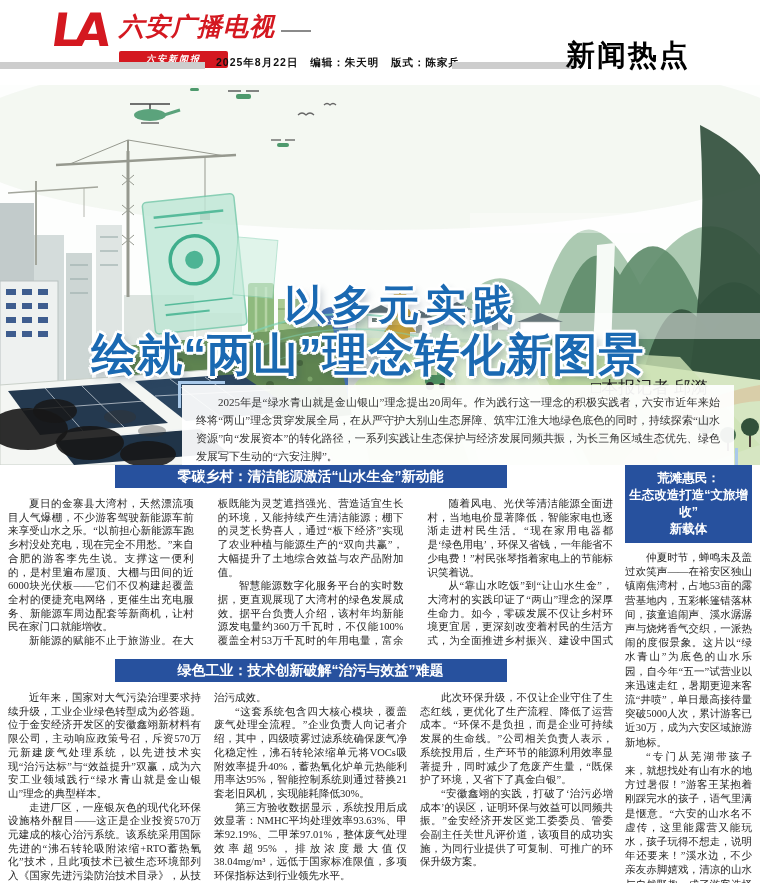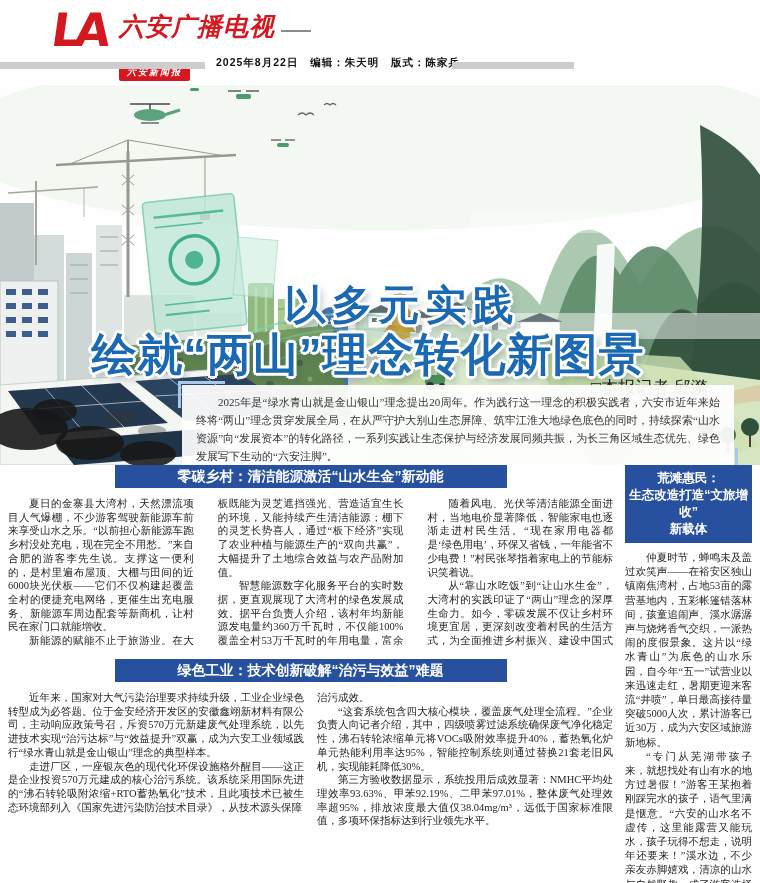--- a/index.html
+++ b/index.html
@@ -8,22 +8,22 @@
 
   
   .masthead{position:absolute;top:0;left:0;width:760px;height:85px;}
   .logo-block{position:absolute;left:52px;top:8px;display:flex;align-items:flex-start;}
   .logo-mark{font-family:"DejaVu Sans",sans-serif;font-weight:900;font-size:46px;line-height:44px;
              color:#d41820;letter-spacing:-6px;transform:skewX(-8deg);}
   .brand-wrap{margin-left:14px;padding-top:2px;}
   .brand{font-family:"DejaVu Serif",serif;font-weight:bold;font-style:italic;color:#d41820;
          font-size:25px;letter-spacing:1px;white-space:nowrap;}
   .brand-rule{display:inline-block;width:30px;height:2px;background:#8a8a8a;vertical-align:middle;margin-left:6px;}
-  .sub-pill{display:inline-block;margin-top:21px;background:#d41820;color:#fff;border-radius:2px;
-            font-size:9px;padding:2px 8px;font-style:italic;font-weight:bold;letter-spacing:2px;}
+  .sub-pill{display:inline-block;margin-top:8px;background:#d41820;color:#fff;border-radius:2px;
+            font-size:9px;padding:2px 27px;font-style:italic;font-weight:bold;letter-spacing:2px;}
   .bar{position:absolute;background:#cdcdcd;height:7px;}
   .bar-left{left:0;top:62px;width:205px;}
   .bar-right{left:452px;top:62px;width:122px;}
   .dateline{position:absolute;left:216px;top:56px;font-family:"Liberation Sans",sans-serif;
             font-weight:bold;font-size:10.5px;color:#111;letter-spacing:1px;white-space:nowrap;}
   .section-label{position:absolute;right:70px;top:36px;font-family:"Liberation Sans",sans-serif;
                  font-weight:900;font-size:29px;color:#000;letter-spacing:2px;}
   .page-num{position:absolute;right:6px;top:22px;font-family:"Liberation Sans",sans-serif;
             font-weight:900;font-size:46px;color:#9b9b9b;}
 
@@ -74,20 +74,21 @@
       <span class="sub-pill">六安新闻报</span>
     </div>
   </div>
   <div class="bar bar-left"></div>
   <div class="dateline">
     <span>2025年8月22日</span>&nbsp;&nbsp;
     <span>编辑：朱天明</span>&nbsp;&nbsp;
     <span>版式：陈家兵</span>
   </div>
   <div class="bar bar-right"></div>
+  <div class="section-label">新闻热点</div>
 </div>
 
 <div class="hero">
   <svg width="760" height="380" viewBox="0 0 760 380">
     <rect width="760" height="380" fill="#fdfefd"></rect>
     <ellipse cx="380" cy="55" rx="430" ry="90" fill="#edf2ea" opacity="0.55"></ellipse>
 
     <g>
       <path d="M420,300 Q480,140 540,220 Q580,80 640,200 Q700,100 760,170 L760,300 Z" fill="#9cbfa3" opacity="0.85"></path>
       <path d="M540,300 Q580,120 620,190 Q660,120 700,220 Q730,180 760,210 L760,300 Z" fill="#5f8c6b" opacity="0.92"></path>
@@ -387,20 +388,24 @@
       <div class="cols">
         <div class="col">
             <p class="para">近年来，国家对大气污染治理要求持续升级，工业企业绿色转型成为必答题。位于金安经济开发区的安徽鑫翊新材料有限公司，主动响应政策号召，斥资570万元新建废气处理系统，以先进技术实现“治污达标”与“效益提升”双赢，成为六安工业领域践行“绿水青山就是金山银山”理念的典型样本。</p>
             <p class="para">走进厂区，一座银灰色的现代化环保设施格外醒目——这正是企业投资570万元建成的核心治污系统。该系统采用国际先进的“沸石转轮吸附浓缩+RTO蓄热氧化”技术，且此项技术已被生态环境部列入《国家先进污染防治技术目录》，从技术源头保障</p>
           </div>
         <div class="col">
             <p class="para ni">治污成效。</p>
             <p class="para">“这套系统包含四大核心模块，覆盖废气处理全流程。”企业负责人向记者介绍，其中，四级喷雾过滤系统确保废气净化稳定性，沸石转轮浓缩单元将VOCs吸附效率提升40%，蓄热氧化炉单元热能利用率达95%，智能控制系统则通过替换21套老旧风机，实现能耗降低30%。</p>
             <p class="para">第三方验收数据显示，系统投用后成效显著：NMHC平均处理效率93.63%、甲苯92.19%、二甲苯97.01%，整体废气处理效率超95%，排放浓度最大值仅38.04mg/m³，远低于国家标准限值，多项环保指标达到行业领先水平。</p>
           </div>
+        <div class="col">
+            <p class="para">此次环保升级，不仅让企业守住了生态红线，更优化了生产流程、降低了运营成本。“环保不是负担，而是企业可持续发展的生命线。”公司相关负责人表示，系统投用后，生产环节的能源利用效率显著提升，同时减少了危废产生量，“既保护了环境，又省下了真金白银”。</p>
+            <p class="para">“安徽鑫翊的实践，打破了‘治污必增成本’的误区，证明环保与效益可以同频共振。”金安经济开发区党工委委员、管委会副主任关世凡评价道，该项目的成功实施，为同行业提供了可复制、可推广的环保升级方案。</p>
+          </div>
       </div>
     </div>
   </div>
   <div class="right-col">
     <div id="right-banner">
         <div>荒滩惠民：</div>
         <div>生态改造打造“文旅增收”</div>
         <div>新载体</div>
       </div>
     <div id="right-col-body">

